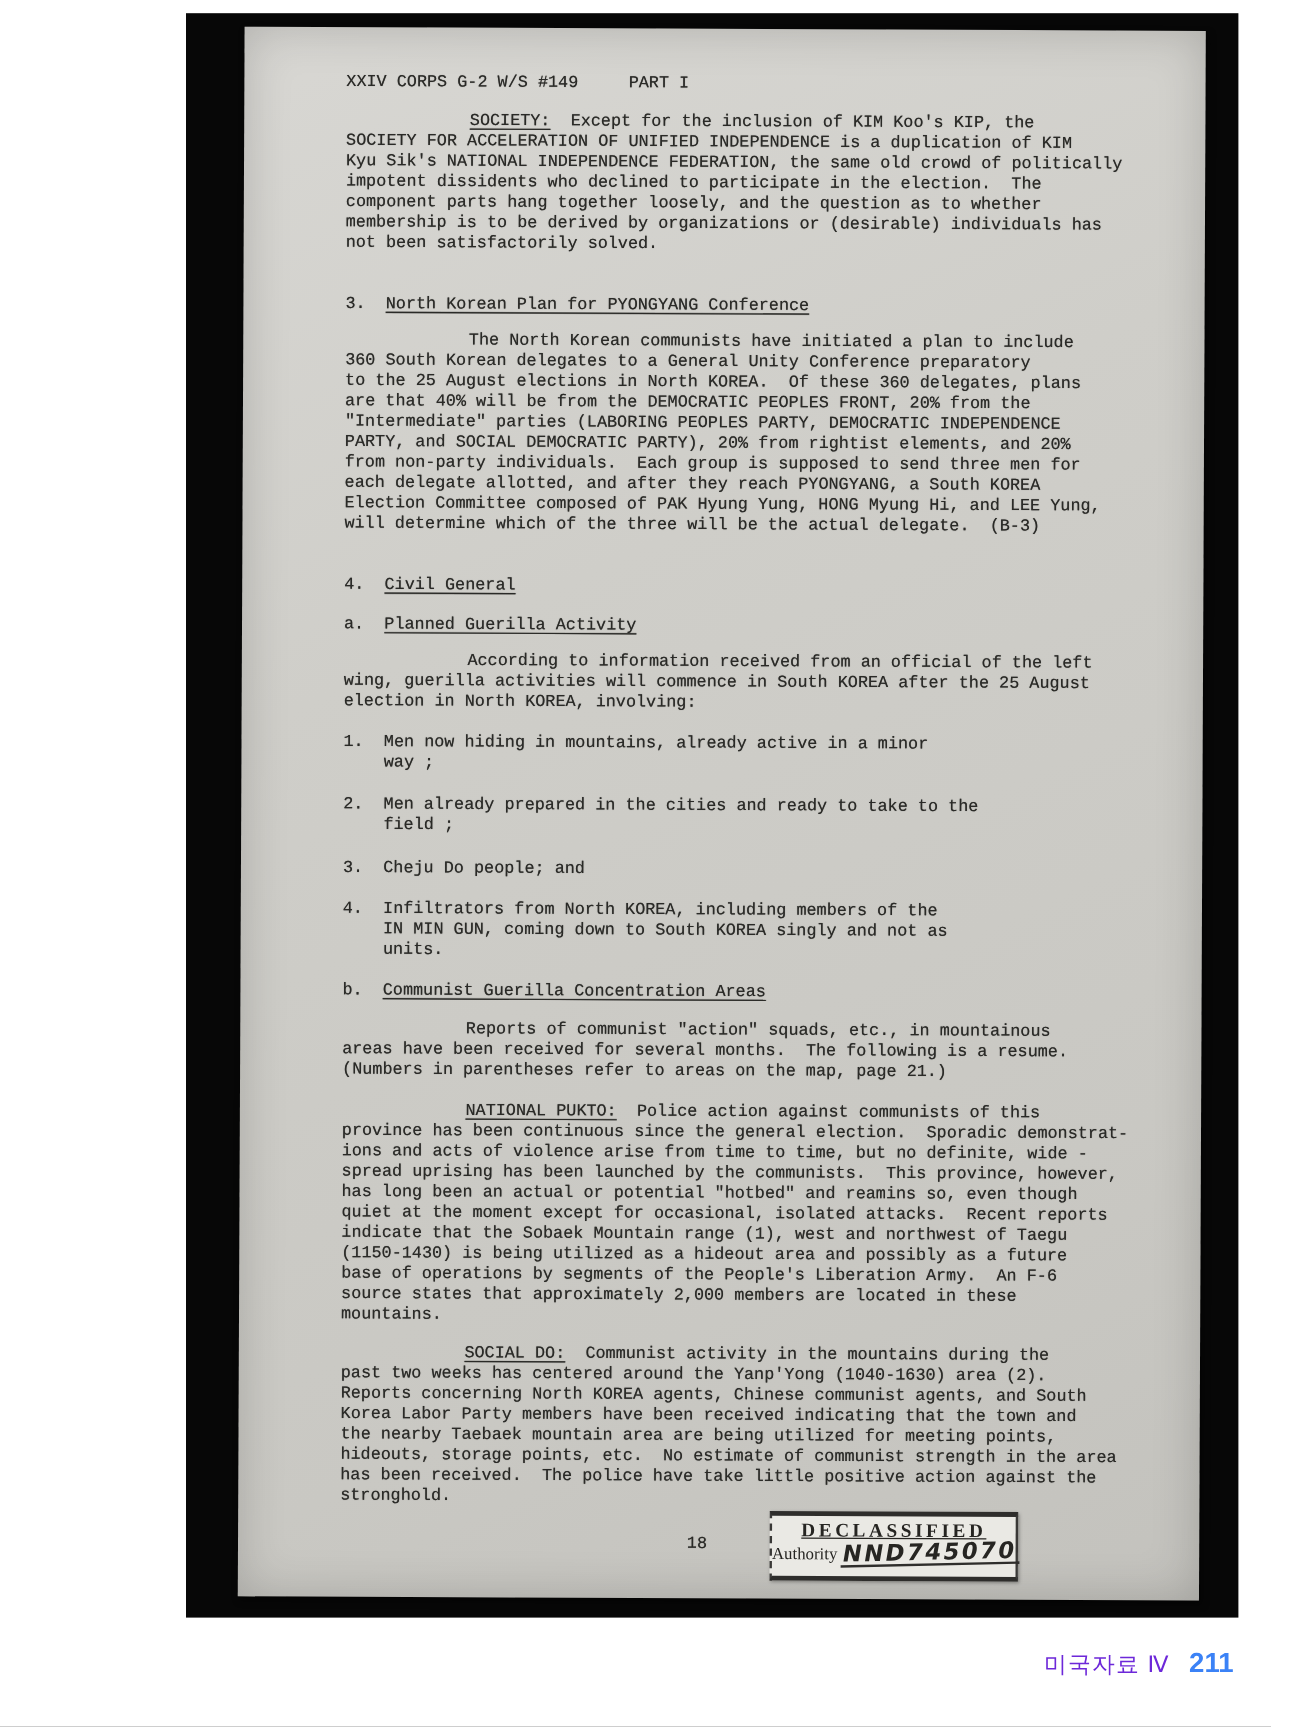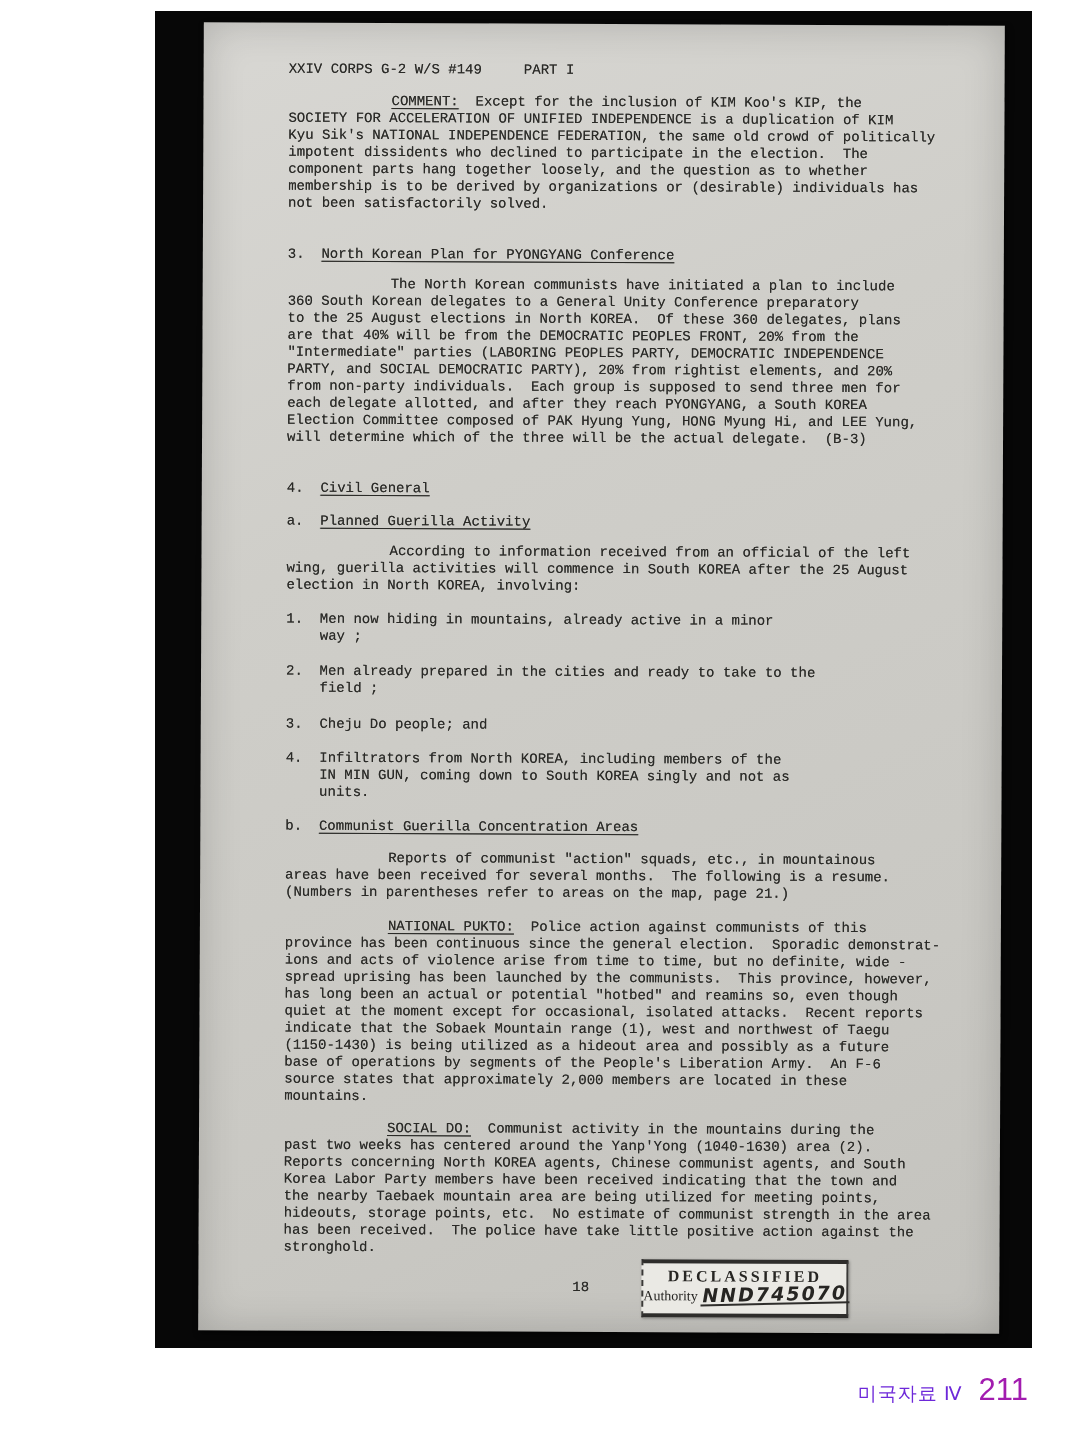--- a/index.html
+++ b/index.html
@@ -51,48 +51,48 @@
     border-bottom:4px solid #2e2d2b;
     border-left:2px dashed #3a3937;
     border-right:2px solid #3a3937;
     box-shadow:1px 1px 3px rgba(0,0,0,0.35);
     text-align:center;
     font-family:"Liberation Serif","DejaVu Serif",serif;
     color:#262522;
     text-shadow:none;
   }
   .stamp-title{
-    font-weight:bold;font-size:16px;letter-spacing:3px;margin-top:4px;
+    font-weight:bold;font-size:16px;letter-spacing:3px;margin-top:4px;text-decoration:underline;
   }
   .stamp-auth{font-size:14px;margin-top:1px;white-space:nowrap;}
   .stamp-hand{
     display:inline-block;
     font-family:"DejaVu Sans",sans-serif;
     font-style:italic;font-size:19px;font-weight:bold;
     letter-spacing:2px;
     border-bottom:2px solid #2e2d2b;
     transform:rotate(-1.5deg);
     padding:0 2px 0 2px;margin-left:3px;line-height:17px;
   }
   .caption{
     position:absolute;right:52px;top:1372px;
     display:flex;align-items:baseline;gap:16px;
   }
   .caption-series{font-size:19px;color:#6d28d9;letter-spacing:1px;}
-  .caption-page{font-size:31px;color:#a21caf;font-weight:normal;}
+  .caption-page{font-size:23px;color:#3b82f6;font-weight:bold;}
 </style>
 </head>
 <body>
 
 <div class="scan">
   <div class="paper">
     <div class="content">
       <p class="doc-header">XXIV CORPS G-2 W/S #149     PART I</p>
 
-      <p class="indent g15"><span class="u">COMMENT:</span><span>  Except for the inclusion of KIM Koo's KIP, the
+      <p class="indent g15"><span class="u">SOCIETY:</span><span>  Except for the inclusion of KIM Koo's KIP, the
 SOCIETY FOR ACCELERATION OF UNIFIED INDEPENDENCE is a duplication of KIM
 Kyu Sik's NATIONAL INDEPENDENCE FEDERATION, the same old crowd of politically
 impotent dissidents who declined to participate in the election.  The
 component parts hang together loosely, and the question as to whether
 membership is to be derived by organizations or (desirable) individuals has
 not been satisfactorily solved.</span></p>
 
       <p class="sec-h g34"><span>3.  </span><span class="u">North Korean Plan for PYONGYANG Conference</span></p>
 
       <p class="indent g13">The North Korean communists have initiated a plan to include

